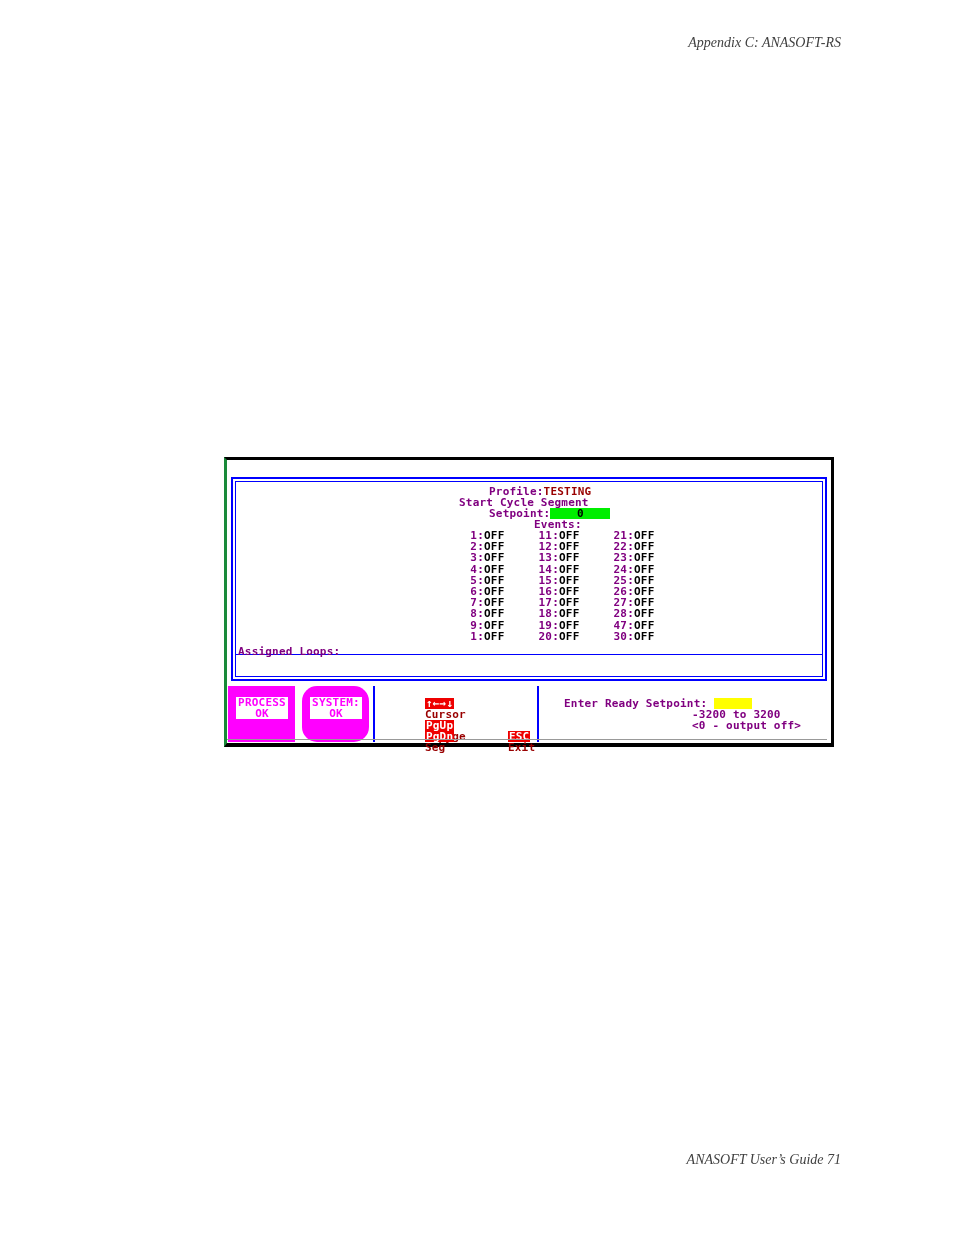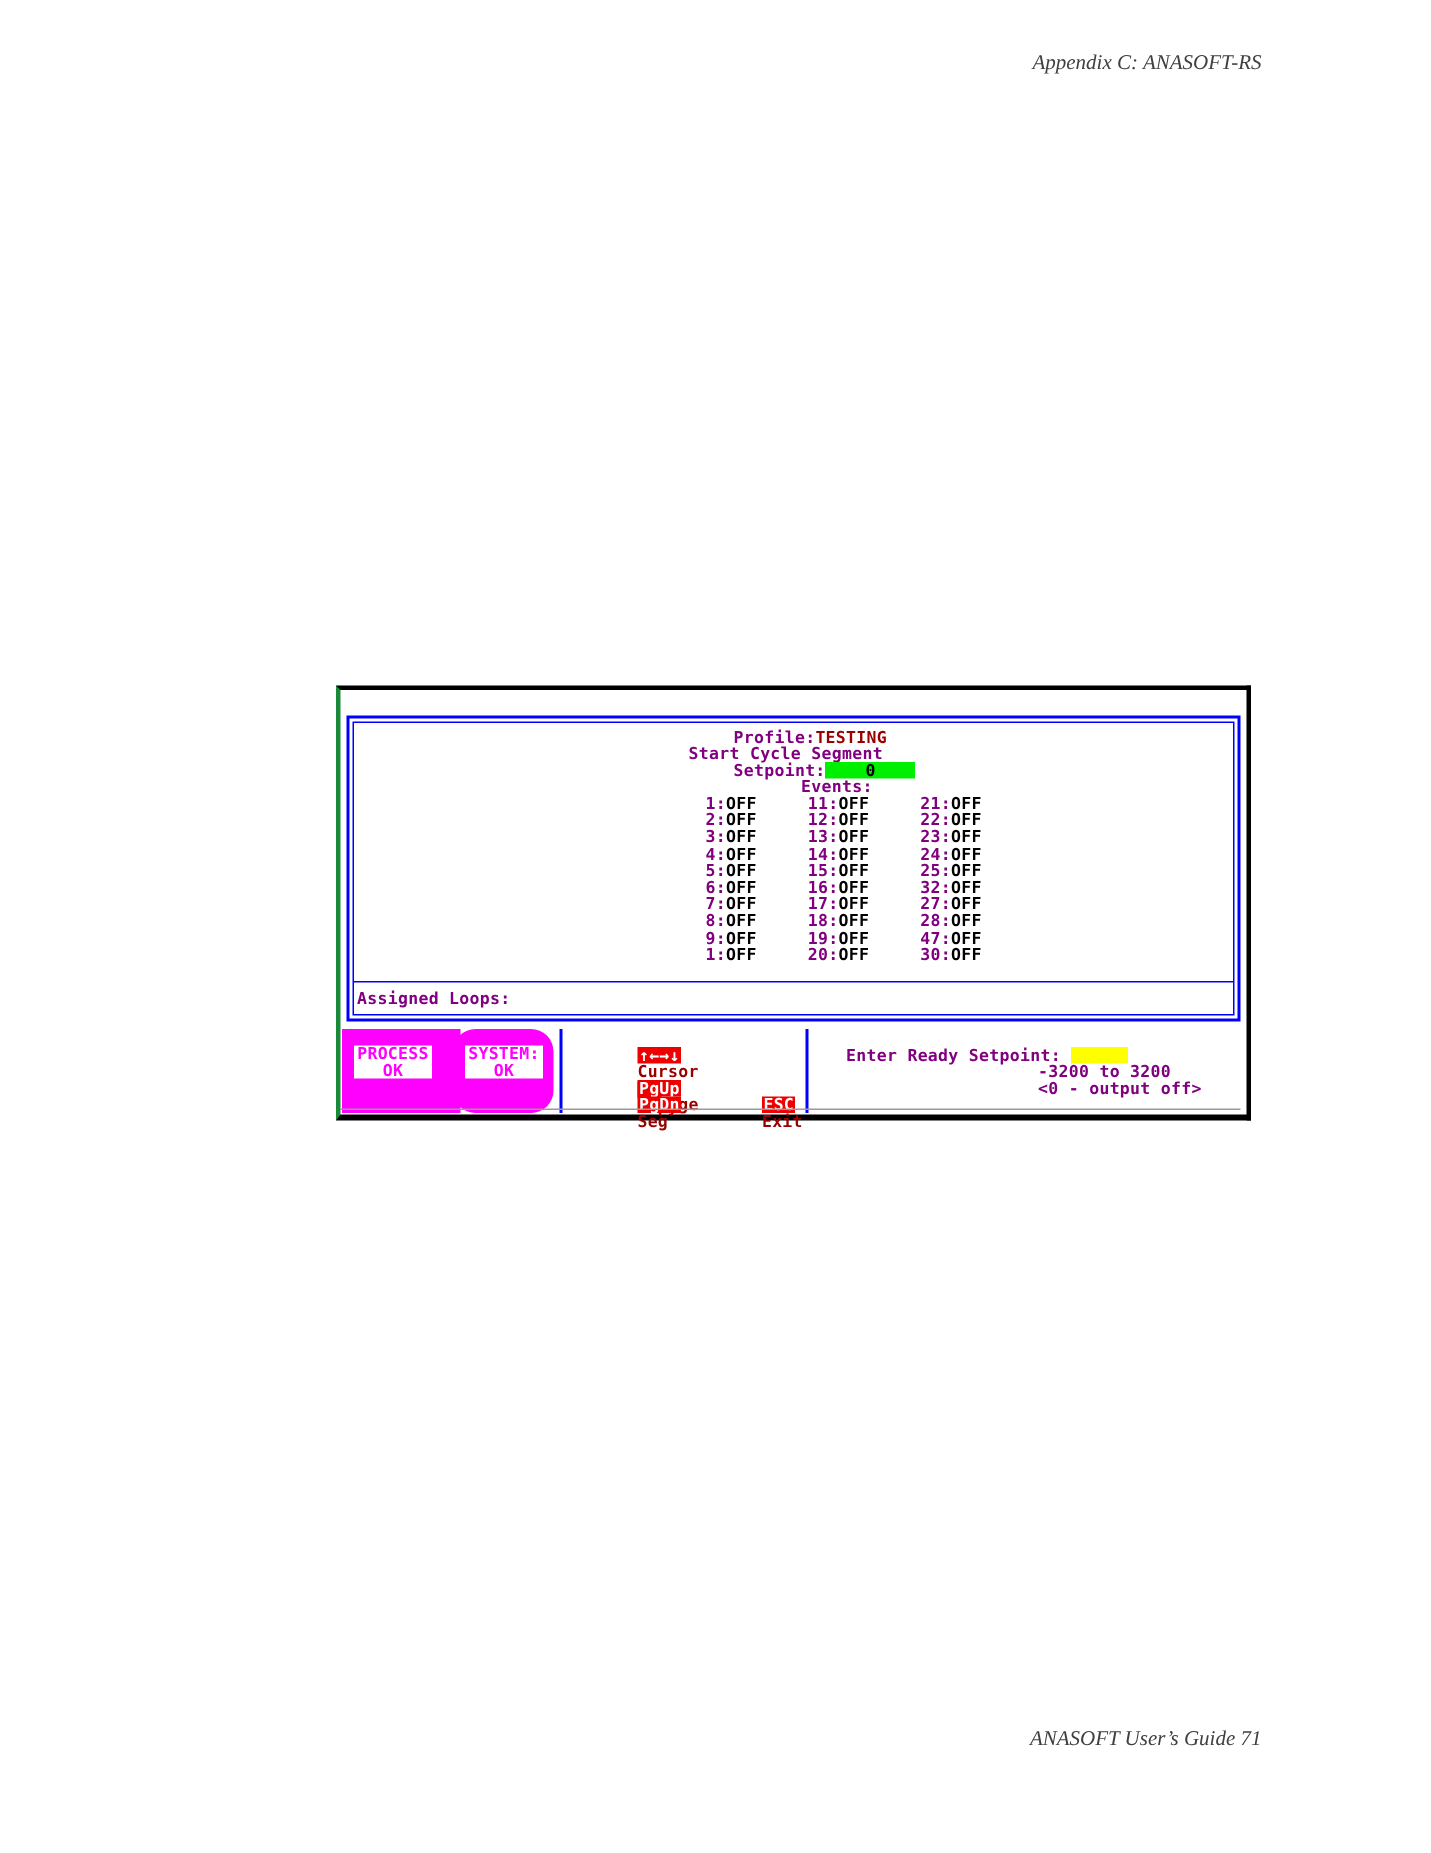--- a/index.html
+++ b/index.html
@@ -36,21 +36,21 @@
     .maroon { color: #990000; }
     .abs { position: absolute; white-space: pre; }
 
     .setpoint-box { display: inline-block; background: #00ee00; width: 60px; text-align: center; color: #000; height: 11px; }
     .events-grid { position: absolute; left: 216px; top: 48px; }
     .ev { position: absolute; white-space: pre; width: 60px; text-align: right; }
     .ev .num { color: #800080; }
     .ev .val { color: #000; display: inline-block; width: 28px; text-align: left; }
 
     .assigned-sep { position: absolute; left: 0; right: 0; top: 172px; border-top: 1px solid #0000ff; }
-    .assigned { position: absolute; left: 2px; top: 178px; }
+    .assigned { position: absolute; left: 2px; top: 164px; }
 
     .bottom-area { position: absolute; left: 0; top: 224px; width: 604px; height: 59px; }
     .status-box {
       position: absolute; top: 2px; height: 56px; width: 67px; background: #ff00ff;
     }
     .status-label {
       position: absolute; left: 8px; top: 11px; width: 52px; height: 22px; background: #fff;
       color: #ff00ff; text-align: center; font-size: 11px; line-height: 11px;
     }
     .vsep { position: absolute; top: 2px; width: 2px; height: 56px; background: #0000ff; }
@@ -93,34 +93,34 @@
           <div class="ev" style="left: 75px; top: 56px;"><span class="num">16</span><span class="num">:</span><span class="val">OFF</span></div>
           <div class="ev" style="left: 75px; top: 67.2px;"><span class="num">17</span><span class="num">:</span><span class="val">OFF</span></div>
           <div class="ev" style="left: 75px; top: 78.4px;"><span class="num">18</span><span class="num">:</span><span class="val">OFF</span></div>
           <div class="ev" style="left: 75px; top: 89.6px;"><span class="num">19</span><span class="num">:</span><span class="val">OFF</span></div>
           <div class="ev" style="left: 75px; top: 100.8px;"><span class="num">20</span><span class="num">:</span><span class="val">OFF</span></div>
           <div class="ev" style="left: 150px; top: 0px;"><span class="num">21</span><span class="num">:</span><span class="val">OFF</span></div>
           <div class="ev" style="left: 150px; top: 11.2px;"><span class="num">22</span><span class="num">:</span><span class="val">OFF</span></div>
           <div class="ev" style="left: 150px; top: 22.4px;"><span class="num">23</span><span class="num">:</span><span class="val">OFF</span></div>
           <div class="ev" style="left: 150px; top: 33.6px;"><span class="num">24</span><span class="num">:</span><span class="val">OFF</span></div>
           <div class="ev" style="left: 150px; top: 44.8px;"><span class="num">25</span><span class="num">:</span><span class="val">OFF</span></div>
-          <div class="ev" style="left: 150px; top: 56px;"><span class="num">32</span><span class="num">:</span><span class="val">OFF</span></div>
+          <div class="ev" style="left: 150px; top: 56px;"><span class="num">26</span><span class="num">:</span><span class="val">OFF</span></div>
           <div class="ev" style="left: 150px; top: 67.2px;"><span class="num">27</span><span class="num">:</span><span class="val">OFF</span></div>
           <div class="ev" style="left: 150px; top: 78.4px;"><span class="num">28</span><span class="num">:</span><span class="val">OFF</span></div>
           <div class="ev" style="left: 150px; top: 89.6px;"><span class="num">47</span><span class="num">:</span><span class="val">OFF</span></div>
           <div class="ev" style="left: 150px; top: 100.8px;"><span class="num">30</span><span class="num">:</span><span class="val">OFF</span></div>
         </div>
 
       <div class="assigned-sep"></div>
       <div class="abs purple assigned">Assigned Loops:</div>
     </div>
   </div>
 
   <div class="bottom-area">
-    <div class="status-box" style="left:1px;padding-left:12px;">
+    <div class="status-box" style="left:1px;">
       <div class="status-label">
         <div>PROCESS</div>
         <div>OK</div>
       </div>
     </div>
     <div class="status-box" style="left:75px;border-radius:15px;">
       <div class="status-label">
         <div>SYSTEM:</div>
         <div>OK</div>
       </div>

